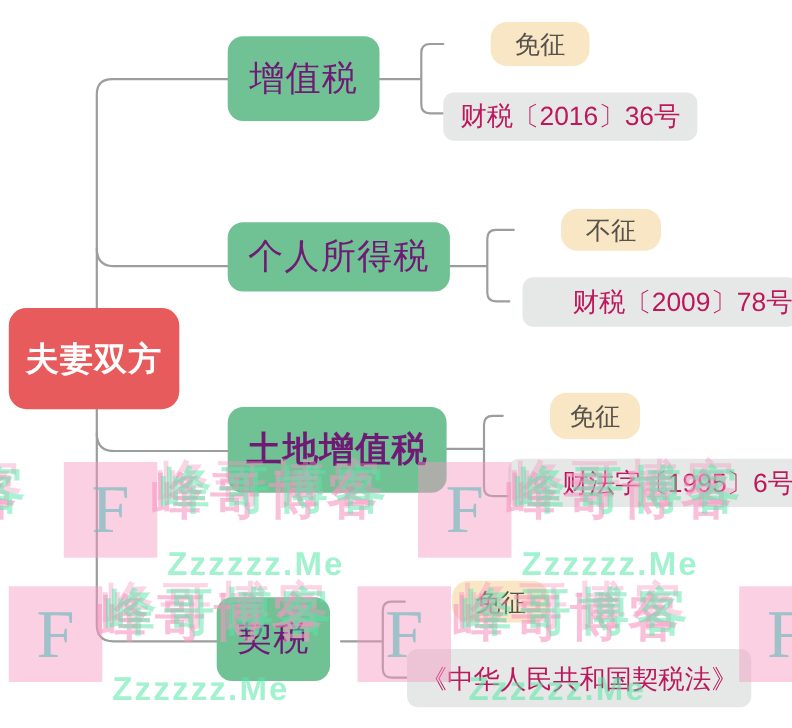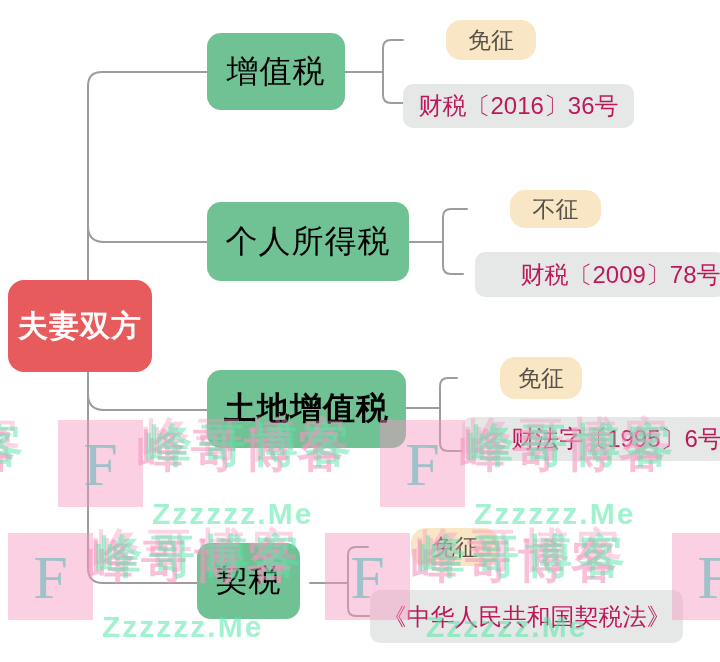--- a/index.html
+++ b/index.html
@@ -5,25 +5,25 @@
   html,body{margin:0;padding:0;background:#ffffff;}
   .canvas{
     position:relative;width:720px;height:662px;background:#ffffff;
     overflow:hidden;font-family:"Liberation Sans",sans-serif;
   }
   svg.links{position:absolute;left:0;top:0;z-index:1;}
   svg.links path{fill:none;stroke:#9b9e9c;stroke-width:2;stroke-linecap:round;}
 
   .node{position:absolute;z-index:2;display:flex;align-items:center;justify-content:center;
         box-sizing:border-box;text-align:center;}
-  .root{left:8px;top:280px;width:144px;height:92px;background:#e85b5c;border-radius:16px;
+  .root{left:8px;top:280px;width:155px;height:92px;background:#e85b5c;border-radius:16px;
         color:#ffffff;font-size:30px;font-weight:bold;letter-spacing:1px;}
-  .branch{background:#70c295;border-radius:14px;color:#000000;font-size:32px;letter-spacing:1px;}
+  .branch{background:#70c295;border-radius:14px;color:#701a75;font-size:32px;letter-spacing:1px;}
   .b0{left:207px;top:33px;width:138px;height:77px;}
-  .b1{left:207px;top:202px;width:202px;height:79px;}
+  .b1{left:207px;top:202px;width:202px;height:63px;}
   .b2{left:207px;top:370px;width:199px;height:78px;font-weight:bold;}
   .b3{left:197px;top:543px;width:103px;height:76px;}
 
   .status{background:#f9e6c5;border-radius:15px;color:#56514a;font-size:23px;margin-left:43px;}
   .s0{left:403px;top:20px;width:90px;height:40px;}
   .s1{left:467px;top:190px;width:91px;height:38px;font-family:Liberation Mono, monospace;}
   .s2{left:457px;top:357px;width:82px;height:42px;}
   .s3{left:368px;top:528px;width:88px;height:38px;}
 
   .ref{background:#e5e8e7;border-radius:10px;color:#be185d;font-size:24px;white-space:nowrap;}

